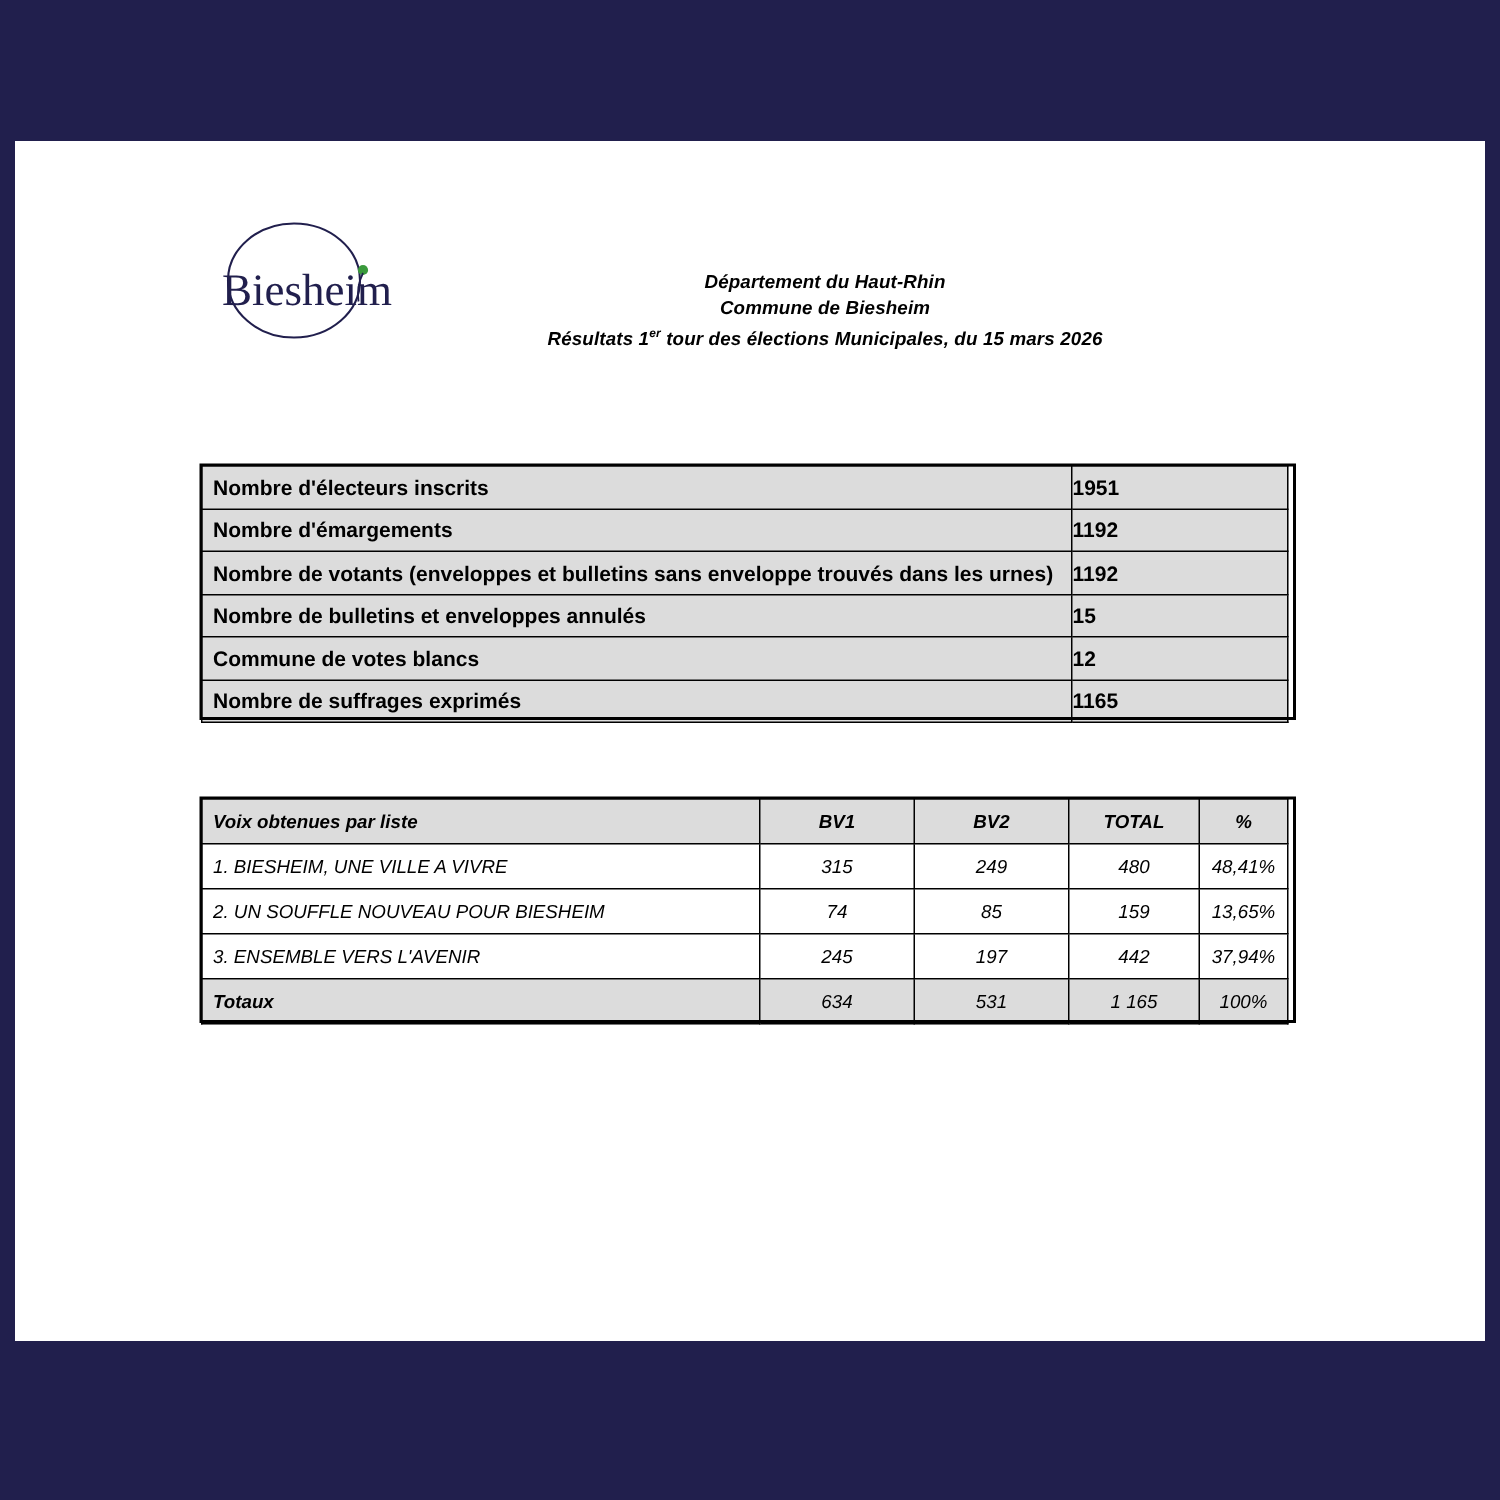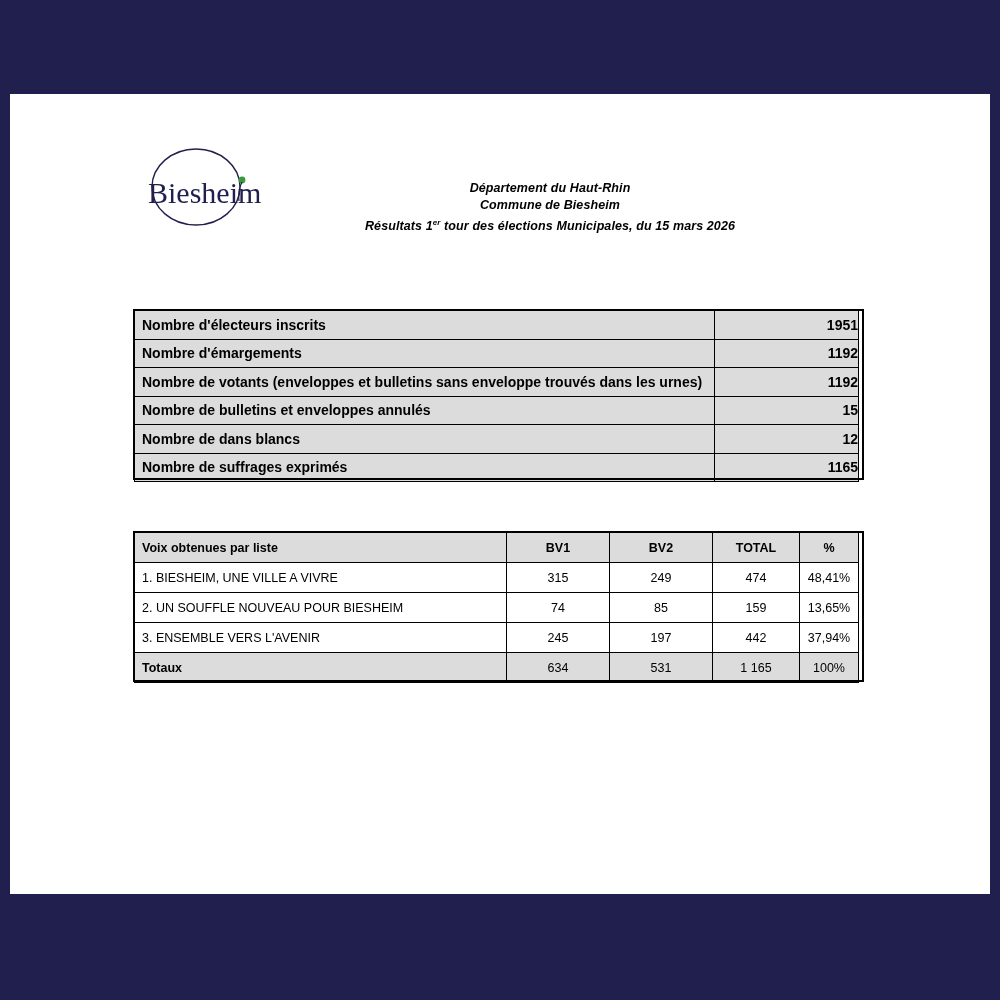--- a/index.html
+++ b/index.html
@@ -99,36 +99,37 @@
   .t1 td {
     height: 27.5px;
     background: #dcdcdc;
     font-size: 14px;
     font-weight: bold;
     color: #000;
     padding: 0 0 0 7px;
     vertical-align: middle;
   }
   .t1 td.val {
-    text-align: right;
+    text-align: left;
     padding: 0;
   }
 
   .t2 {
     left: 124px;
     top: 438px;
     width: 725px;
   }
   .t2 td {
     height: 29px;
     font-size: 12.5px;
     color: #000;
     padding: 0 0 0 7px;
     vertical-align: middle;
     background: #ffffff;
+    font-style: italic;
   }
   .t2 td.c {
     text-align: center;
     padding: 0;
   }
   .t2 tr.head td {
     background: #dcdcdc;
     font-weight: bold;
   }
   .t2 tr.total td {
@@ -183,21 +184,21 @@
       </tr>
       <tr>
         <td>Nombre de votants (enveloppes et bulletins sans enveloppe trouvés dans les urnes)</td>
         <td class="val">1192</td>
       </tr>
       <tr>
         <td>Nombre de bulletins et enveloppes annulés</td>
         <td class="val">15</td>
       </tr>
       <tr>
-        <td>Nombre de dans blancs</td>
+        <td>Commune de votes blancs</td>
         <td class="val">12</td>
       </tr>
       <tr>
         <td>Nombre de suffrages exprimés</td>
         <td class="val">1165</td>
       </tr>
     </tbody>
   </table>
   <div class="frame-outer f1"></div>
 
@@ -207,21 +208,21 @@
         <td>Voix obtenues par liste</td>
         <td class="c" style="width:102px">BV1</td>
         <td class="c" style="width:102px">BV2</td>
         <td class="c" style="width:86px">TOTAL</td>
         <td class="c" style="width:58px">%</td>
       </tr>
       <tr>
         <td>1. BIESHEIM, UNE VILLE A VIVRE</td>
         <td class="c">315</td>
         <td class="c">249</td>
-        <td class="c">474</td>
+        <td class="c">480</td>
         <td class="c">48,41%</td>
       </tr>
       <tr>
         <td>2. UN SOUFFLE NOUVEAU POUR BIESHEIM</td>
         <td class="c">74</td>
         <td class="c">85</td>
         <td class="c">159</td>
         <td class="c">13,65%</td>
       </tr>
       <tr>

